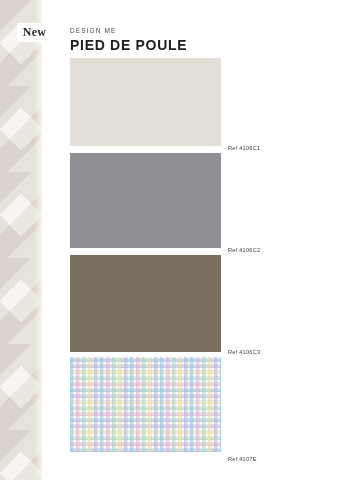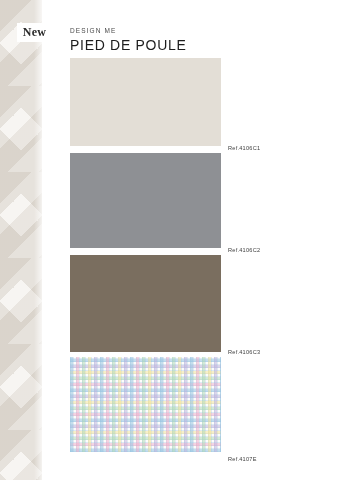--- a/index.html
+++ b/index.html
@@ -82,21 +82,21 @@
     letter-spacing: 1.1px;
     color: #4a4a4a;
     font-weight: 400;
     text-transform: uppercase;
   }
   .title {
     position: absolute;
     left: 70px;
     top: 37px;
     font-size: 14px;
-    font-weight: 400;
+    font-weight: 700;
     letter-spacing: .7px;
     color: #1d1d1d;
     text-transform: uppercase;
     white-space: nowrap;
     text-align: right;
   }
 
   
   .swatch {
     position: absolute;

